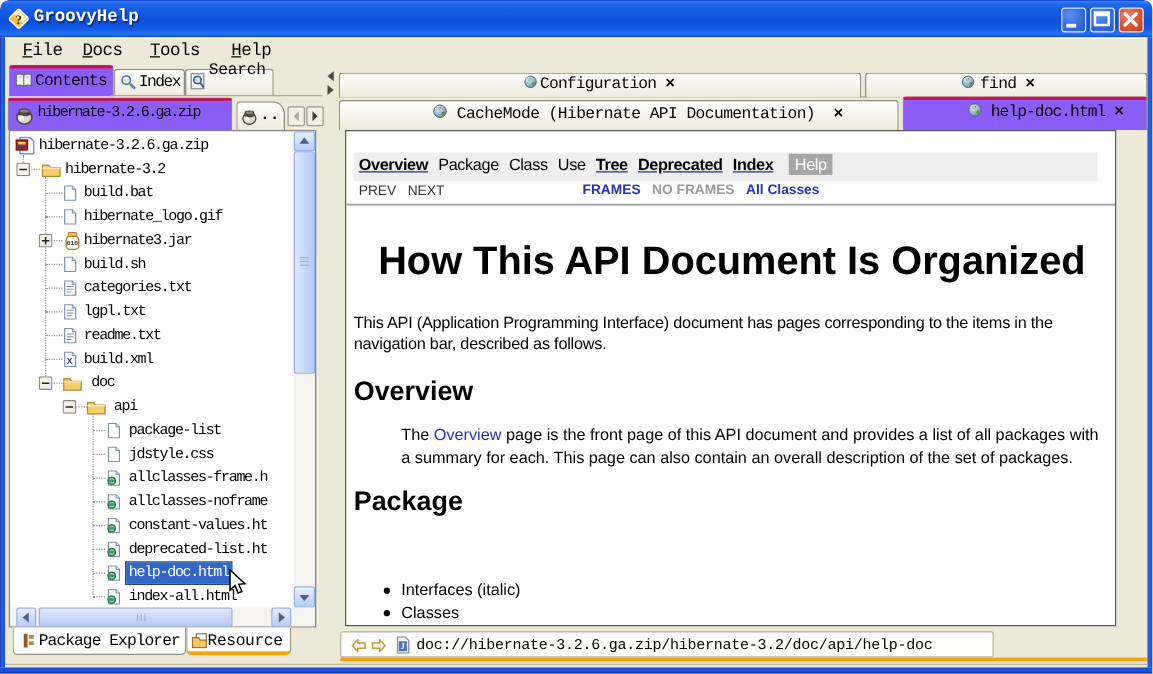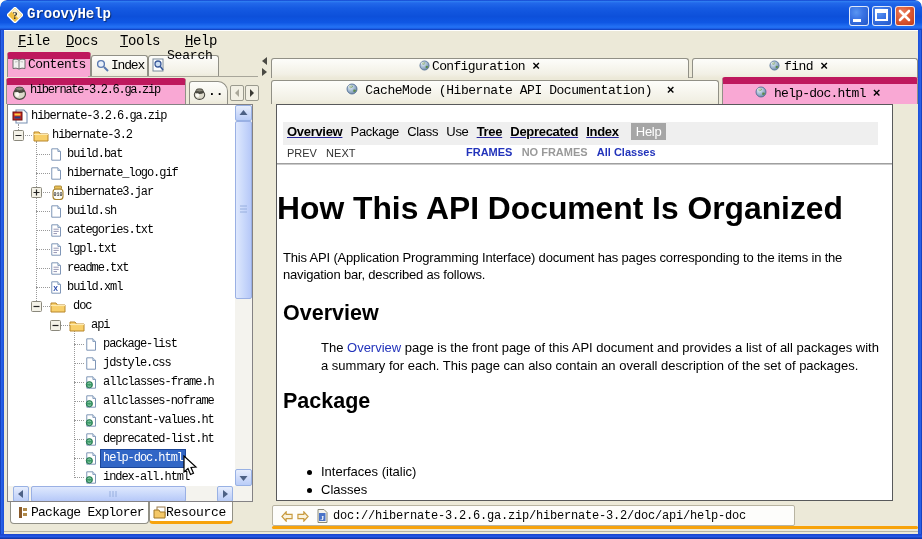--- a/index.html
+++ b/index.html
@@ -9,21 +9,21 @@
 background:linear-gradient(180deg,#0c35c8 0%,#3080f2 4%,#2268ea 10%,#155ae2 28%,#0d50da 55%,#0f57e4 75%,#2472f4 90%,#1e66ee 94%,#0d3ab8 100%);}
 #title .txt{position:absolute;left:27px;top:0;line-height:29px;color:#fff;font-size:14px;font-weight:bold;letter-spacing:0px;text-shadow:1px 1px 1px #0a2a6c}
 .tbtn{position:absolute;top:6px;width:20px;height:20px;border-radius:3px;border:1px solid rgba(255,255,255,.85);color:#fff}
 .bblue{background:radial-gradient(circle at 35% 30%,#5a96f2 0%,#3b74e4 40%,#2256c8 100%)}
 .bred{background:radial-gradient(circle at 35% 30%,#ea8164 0%,#dd5a34 45%,#c03a18 100%)}
 
 #menu{position:absolute;left:4px;top:30px;width:914px;height:22px;background:#ECE9D8;border-top:1px solid #fff}
 #menu span{position:absolute;top:2px;font-size:14px;letter-spacing:-0.4px;color:#000}
 
 .tab{position:absolute;border:1px solid #919086;border-bottom:none;background:linear-gradient(180deg,#fdfdfa 0%,#f2f0e5 80%,#ece9d8 100%);border-radius:3px 3px 0 0;font-size:13px;letter-spacing:-0.2px;color:#000;white-space:nowrap;overflow:hidden}
-.tab.active{background:#f9a8d4;border-top:7px solid #be185d;}
+.tab.active{background:#8b5cf6;border-top:3px solid #be185d;text-align:center;}
 .tabb{position:absolute;border:1px solid #919086;border-top:none;background:#fff;border-radius:0 0 4px 4px;font-size:13px;letter-spacing:-0.2px;white-space:nowrap;overflow:hidden}
 
 #treebox{position:absolute;left:7px;top:104px;width:246px;height:398px;border:1px solid #848284;background:#fff;overflow:hidden}
 .trow{position:absolute;height:17px;font-size:12px;letter-spacing:-1.05px;color:#000;line-height:17px;white-space:nowrap}
 .tsel{background:#3166c6;color:#fff;outline:1px solid #1c4698}
 
 .sbtn{position:absolute;border:1px solid #98b1e4;border-radius:2px;background:linear-gradient(180deg,#e7eefd 0%,#d0dcfa 50%,#bacdf8 100%)}
 .sthumb{position:absolute;border:1px solid #9ab0e4;border-radius:2px;background:linear-gradient(90deg,#dfe8fd 0%,#cad9fb 50%,#b6c8f8 100%)}
 .sthumbh{position:absolute;border:1px solid #9ab0e4;border-radius:2px;background:linear-gradient(180deg,#dfe8fd 0%,#cad9fb 50%,#b6c8f8 100%)}
 .strack{position:absolute;background:#f4f3ee}
@@ -353,21 +353,21 @@
       </svg>&nbsp;help-doc.html&nbsp;<b>×</b></div>
 
 <div id="cbox" class="sans">
  <div class="abs" style="left:6px;top:17px;width:595px;height:23px;background:#efefef"></div>
  <div class="abs" style="left:10px;top:19px;font-size:13px;letter-spacing:-0.3px;word-spacing:0.75px;white-space:nowrap" id="nav1">
   <b><u>Overview</u></b>&nbsp;&nbsp;Package&nbsp;&nbsp;Class&nbsp;&nbsp;Use&nbsp;&nbsp;<b><u>Tree</u></b>&nbsp;&nbsp;<b><u>Deprecated</u></b>&nbsp;&nbsp;<b><u>Index</u></b>&nbsp;&nbsp;<span style="background:#a6a6a6;color:#fff;padding:1px 5px;margin-left:4px">Help</span>
  </div>
  <div class="abs" style="left:10px;top:42px;font-size:11px;color:#333;letter-spacing:0px" id="nav2">PREV&nbsp;&nbsp;&nbsp;NEXT</div>
  <div class="abs" style="left:189px;top:41px;font-size:11px;font-weight:bold" id="nav2b"><a class="jl" style="color:#2233bb">FRAMES</a>&nbsp;&nbsp;&nbsp;<span style="color:#999">NO&nbsp;FRAMES</span>&nbsp;&nbsp;&nbsp;<a class="jl" style="color:#2233bb">All&nbsp;Classes</a></div>
  <div class="abs" style="left:0px;top:58px;width:617px;height:2px;background:linear-gradient(180deg,#8a8a8a,#e0e0e0)"></div>
- <div class="abs" style="left:0px;top:85px;width:617px;font-size:31.8px;font-weight:bold" id="h1">How This API Document Is Organized</div>
+ <div class="abs" style="left:0px;top:85px;width:617px;text-align:center;font-size:31.8px;font-weight:bold" id="h1">How This API Document Is Organized</div>
  <div class="abs" style="left:6px;top:144px;font-size:13px;letter-spacing:-0.18px;line-height:17px" id="p1">This API (Application Programming Interface) document has pages corresponding to the items in the<br>navigation bar, described as follows.</div>
  <div class="abs" style="left:6px;top:196px;font-size:21.5px;font-weight:bold" id="h2a">Overview</div>
  <div class="abs" style="left:44px;top:234px;font-size:13px;line-height:18px" id="bq1">The <a class="jl">Overview</a> page is the front page of this API document and provides a list of all packages with<br>a summary for each. This page can also contain an overall description of the set of packages.</div>
  <div class="abs" style="left:6px;top:284px;font-size:21.5px;font-weight:bold" id="h2b">Package</div>
  <div class="abs" style="left:44px;top:358px;font-size:13px;line-height:17.5px" id="ul1">Interfaces (italic)<br>Classes<br>Enums</div>
       <div class="abs" style="left:30px;top:365px;width:5px;height:5px;background:#000;border-radius:50%"></div>
       <div class="abs" style="left:30px;top:383px;width:5px;height:5px;background:#000;border-radius:50%"></div>
 
  <div class="strack" style="left:616px;top:0;width:17px;height:396px"></div>
  <div class="sbtn" style="left:616px;top:0;width:17px;height:16px"><svg width="15" height="14" viewBox="0 0 15 14">

